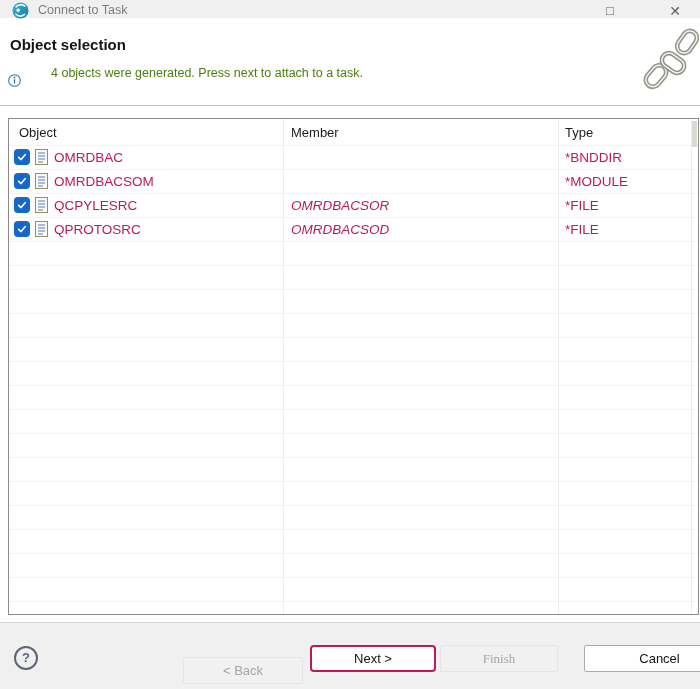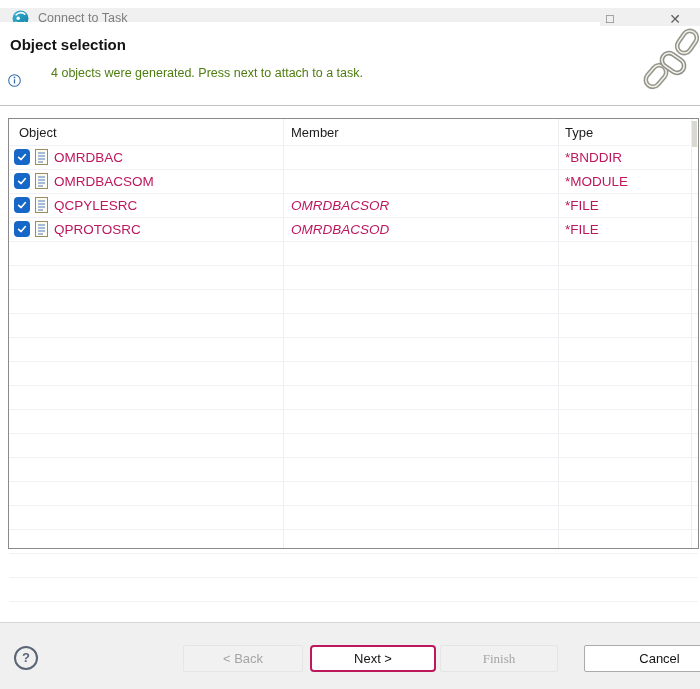--- a/index.html
+++ b/index.html
@@ -2,37 +2,37 @@
 <html><head>
 <meta charset="utf-8">
 <style>
   html,body{margin:0;padding:0;}
   body{
     width:700px;height:689px;position:relative;overflow:hidden;
     background:#ffffff;font-family:"Liberation Sans",sans-serif;
     -webkit-font-smoothing:antialiased;
   }
   
-  .titlebar{position:absolute;left:0;top:8px;width:700px;height:18px;background:#f0f0f0;}
+  .titlebar{position:absolute;left:0;top:0;width:700px;height:18px;background:#f0f0f0;}
   .app-icon{position:absolute;left:12px;top:2px;width:17px;height:17px;}
   .title-text{position:absolute;left:38px;top:3px;font-size:12.5px;color:#7d7d7d;white-space:nowrap;}
   .win-btn{position:absolute;top:0;width:24px;height:22px;text-align:center;line-height:22px;color:#5f5f5f;}
   .win-max{left:598px;font-size:13px;}
   .win-close{left:663px;font-size:14px;}
   
   .chevron{position:absolute;left:0px;top:20px;width:10px;height:12px;}
   
   .banner{position:absolute;left:0;top:22px;width:600px;height:83px;background:#ffffff;}
   .banner-title{position:absolute;left:10px;top:14px;font-size:15px;font-weight:bold;color:#141414;white-space:nowrap;}
   .info-icon{position:absolute;left:8px;top:51px;width:13px;height:13px;}
   .info-text{position:absolute;left:27px;top:44px;font-size:12.5px;color:#4d7c0f;white-space:nowrap;margin-left:24px;}
   .chain{position:absolute;left:642px;top:4px;width:58px;height:66px;}
   .banner-sep{position:absolute;left:0;top:105px;width:700px;height:1px;background:#c3c3c3;}
   
-  .table{position:absolute;left:8px;top:118px;width:691px;height:431px;border:1px solid #8a8a8a;
+  .table{position:absolute;left:8px;top:118px;width:691px;height:497px;border:1px solid #8a8a8a;
          background:#ffffff;box-sizing:border-box;}
   .vline{position:absolute;top:0;bottom:0;width:1px;background:#ededf2;}
   .vline.c1{left:274px;}
   .vline.c2{left:549px;}
   .vline.c3{left:682px;background:#ececec;}
   .thead{position:relative;height:26px;border-bottom:1px solid #f1f1f6;font-size:13px;color:#1c1c1c;}
   .th{position:absolute;top:6px;white-space:nowrap;}
   .th.object{left:10px;} .th.member{left:282px;} .th.type{left:556px;}
   .trow{position:relative;height:23px;border-bottom:1px solid #f1f1f6;font-size:13.5px;color:#be185d;}
   .cb{position:absolute;left:5px;top:3px;width:16px;height:16px;border-radius:4px;background:#1567c8;
@@ -42,21 +42,21 @@
   .cell-mem{position:absolute;left:282px;top:4px;white-space:nowrap;font-style:italic;}
   .cell-typ{position:absolute;left:556px;top:4px;white-space:nowrap;}
   .sb-thumb{position:absolute;right:1px;top:2px;width:5px;height:26px;background:#d9d9d2;}
   
   .footer{position:absolute;left:0;top:622px;width:700px;height:67px;background:#f0f0f0;border-top:1px solid #d6d6d6;box-sizing:border-box;}
   .help{position:absolute;left:14px;top:23px;width:20px;height:20px;border:2px solid #5a6575;border-radius:50%;
         color:#5a6575;font-size:13px;font-weight:bold;text-align:center;line-height:19px;box-sizing:content-box;}
   .btn{position:absolute;top:22px;height:27px;font-size:13px;display:flex;align-items:center;justify-content:center;
        box-sizing:border-box;cursor:default;color:#141414;background:#f1f1f1;border:1px solid #e5e5e5;border-radius:2px;}
   .btn.disabled{color:#a5a5a5;background:#f1f1f1;border:1px solid #e5e5e5;}
-  .btn-back{left:183px;width:120px;}
+  .btn-back{left:183px;width:120px;margin-top:12px;}
   .btn-next{left:310px;width:126px;background:#ffffff;border:2px solid #be185d;border-radius:4px;}
   .btn-finish{left:440px;width:118px;font-family:Liberation Serif, serif;}
   .btn-cancel{left:584px;width:131px;background:#ffffff;border:1px solid #ababab;padding-left:20px;}
 </style>
 </head>
 <body>
 
 <div class="titlebar">
   <span class="app-icon">
     <svg width="17" height="17" viewBox="0 0 17 17">

